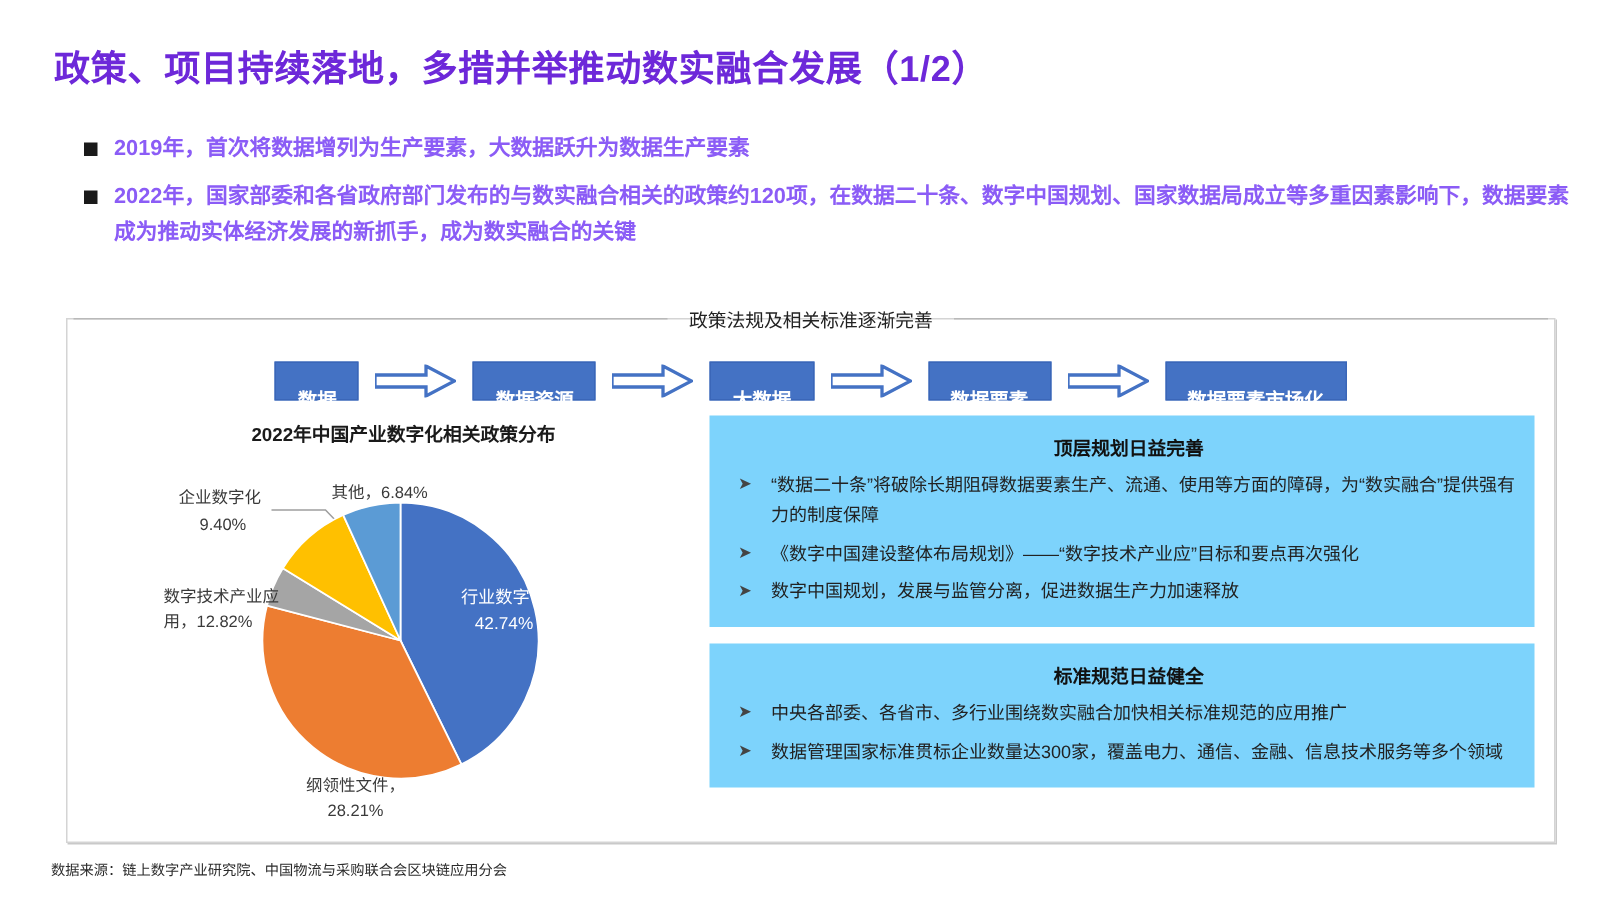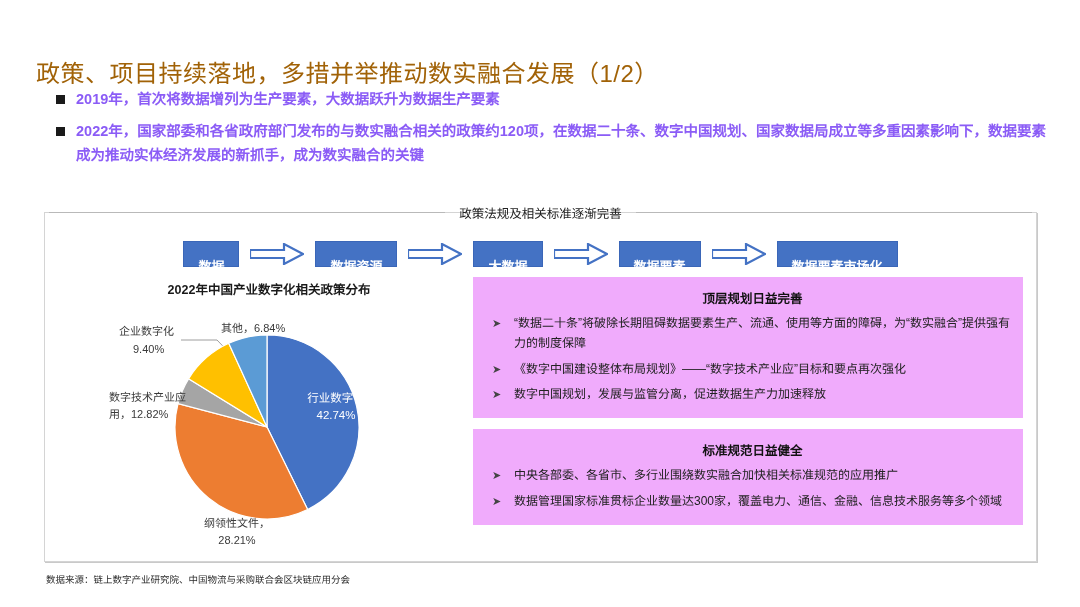--- a/index.html
+++ b/index.html
@@ -6,22 +6,22 @@
   body{
     width:1080px;height:607px;background:#ffffff;
     font-family:"Liberation Sans","DejaVu Sans",sans-serif;
     overflow:hidden;position:relative;
   }
   .slide{position:absolute;inset:0;}
 
   
   .title{
     position:absolute;left:36px;top:26px;
-    font-size:24px;font-weight:normal;color:#a16207;
-    letter-spacing:.5px;white-space:nowrap;margin-top:28px;
+    font-size:24px;font-weight:bold;color:#6d28d9;
+    letter-spacing:.5px;white-space:nowrap;
   }
 
   
   .bullets{position:absolute;left:56px;top:88px;width:1000px;}
   .bullet{display:flex;align-items:flex-start;margin-bottom:9px;}
   .bullet .sq{
     width:9px;height:9px;background:#1a1a1a;margin-top:7px;
     margin-right:11px;flex:0 0 auto;
   }
   .bullet .btxt{
@@ -81,40 +81,40 @@
   }
   .slice-label-in{
     font-size:11.5px;fill:#ffffff;
   }
 
   
   .panels{
     position:absolute;left:428px;top:64px;width:550px;
   }
   .panel{
-    background:#f0abfc;padding:11px 7px 13px 16px;box-sizing:border-box;
+    background:#7dd3fc;padding:11px 7px 13px 16px;box-sizing:border-box;
   }
   .panel + .panel{margin-top:11px;}
   .panel h4{
     margin:0 0 7px 0;text-align:center;
     font-size:12.5px;font-weight:bold;color:#111;
   }
   .pitem{display:flex;align-items:flex-start;margin-bottom:6px;}
   .pitem:last-child{margin-bottom:0;}
   .pitem .chev{
     flex:0 0 auto;width:22px;font-size:11px;color:#444;line-height:1.65;
     text-align:left;padding-left:3px;
   }
   .pitem .ptxt{
     font-size:12px;color:#222;line-height:1.65;
   }
 
   
   .footer{
-    position:absolute;left:46px;top:572px;
+    position:absolute;left:34px;top:572px;
     font-size:9.5px;color:#2b2b2b;white-space:nowrap;
   }
 </style>
 </head>
 <body>
 
 <div class="slide">
 
   <div class="title">政策、项目持续落地，多措并举推动数实融合发展（1/2）</div>
 

